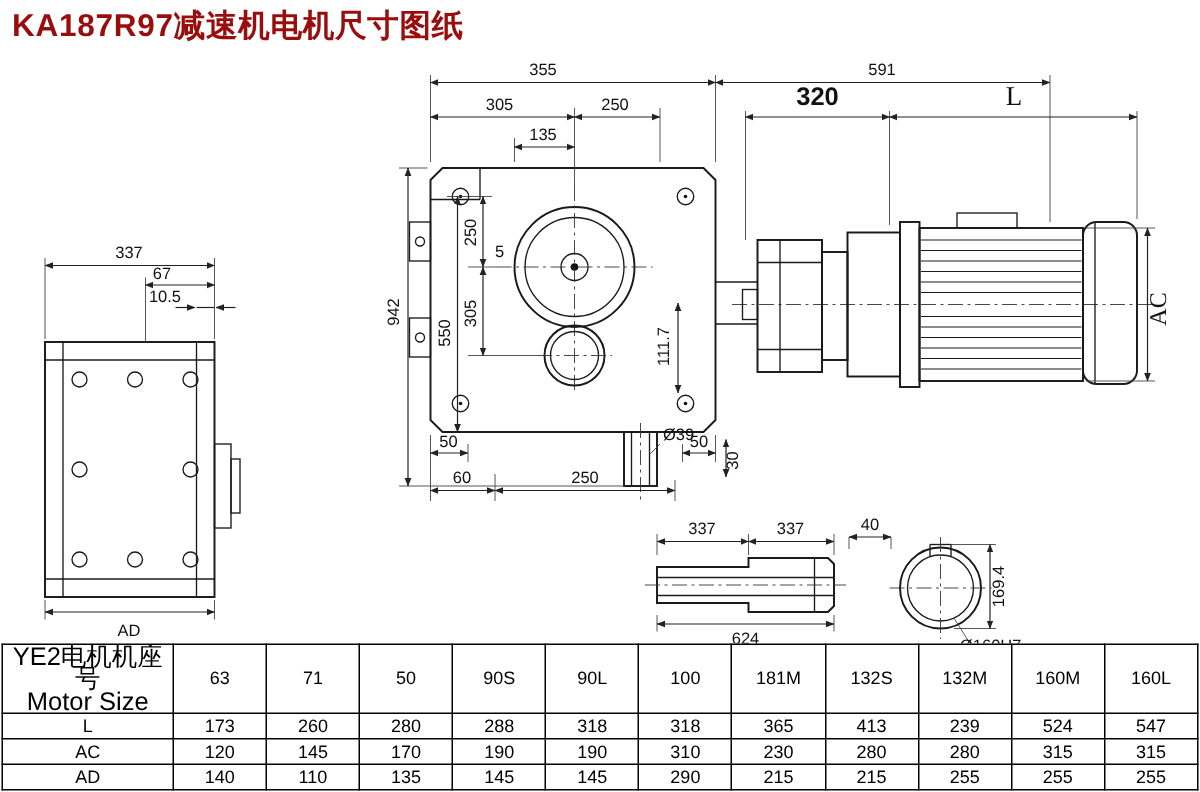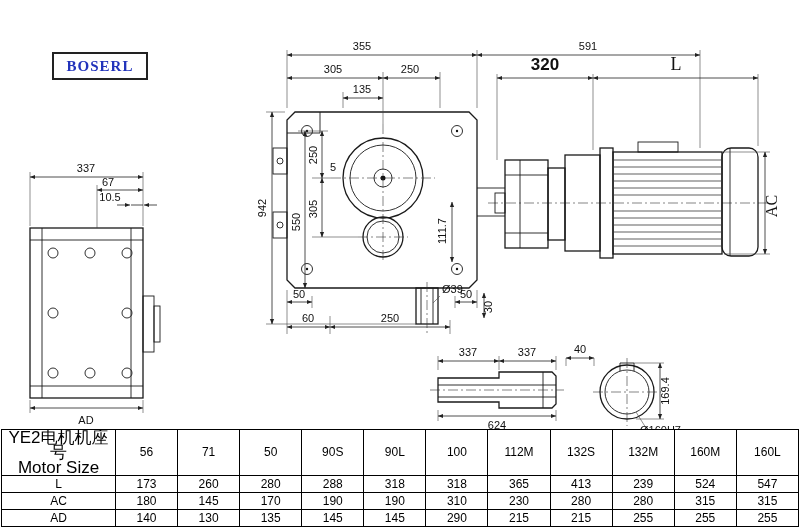--- a/index.html
+++ b/index.html
@@ -24,21 +24,21 @@
   .dims-table td{border:1px solid #000;text-align:center;vertical-align:middle;
                  font-size:12px;color:#000;padding:0;height:16px;line-height:15px;overflow:hidden;}
   .dims-table tr.hdr td{height:32px;}
   .dims-table .c0 div{line-height:15px;font-size:17px;}
 </style>
 </head>
 <body>
 
 <div class="sheet">
 
-  <div class="logo">BOSERL</div>
+  <div class="title">KA187R97减速机电机尺寸图纸</div>
 
   <svg width="800" height="446" viewBox="0 0 800 446">
     <defs>
       <marker id="ar" viewBox="0 0 10 10" refX="9.5" refY="5" markerWidth="7" markerHeight="7" orient="auto-start-reverse">
         <path d="M0,1 L10,5 L0,9 Z" fill="#222"></path>
       </marker>
     </defs>
 
     <g>
       <rect class="ol" x="30" y="228" width="113" height="170"></rect>
@@ -260,27 +260,27 @@
         <col>
         <col>
         <col>
     </colgroup>
     <tbody>
       <tr class="hdr">
         <td class="c0">
           <div>YE2电机机座号</div>
           <div>Motor Size</div>
         </td>
-        <td>56</td>
+        <td>63</td>
         <td>71</td>
         <td>50</td>
         <td>90S</td>
         <td>90L</td>
         <td>100</td>
-        <td>112M</td>
+        <td>181M</td>
         <td>132S</td>
         <td>132M</td>
         <td>160M</td>
         <td>160L</td>
       </tr>
       <tr>
         <td>L</td>
         <td>173</td>
         <td>260</td>
         <td>280</td>
@@ -288,36 +288,36 @@
         <td>318</td>
         <td>318</td>
         <td>365</td>
         <td>413</td>
         <td>239</td>
         <td>524</td>
         <td>547</td>
       </tr>
       <tr>
         <td>AC</td>
-        <td>180</td>
+        <td>120</td>
         <td>145</td>
         <td>170</td>
         <td>190</td>
         <td>190</td>
         <td>310</td>
         <td>230</td>
         <td>280</td>
         <td>280</td>
         <td>315</td>
         <td>315</td>
       </tr>
       <tr>
         <td>AD</td>
         <td>140</td>
-        <td>130</td>
+        <td>110</td>
         <td>135</td>
         <td>145</td>
         <td>145</td>
         <td>290</td>
         <td>215</td>
         <td>215</td>
         <td>255</td>
         <td>255</td>
         <td>255</td>
       </tr>

